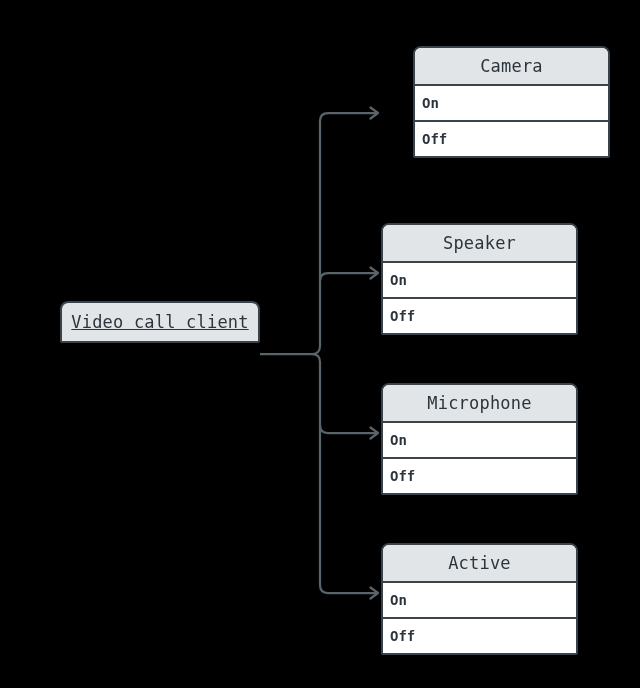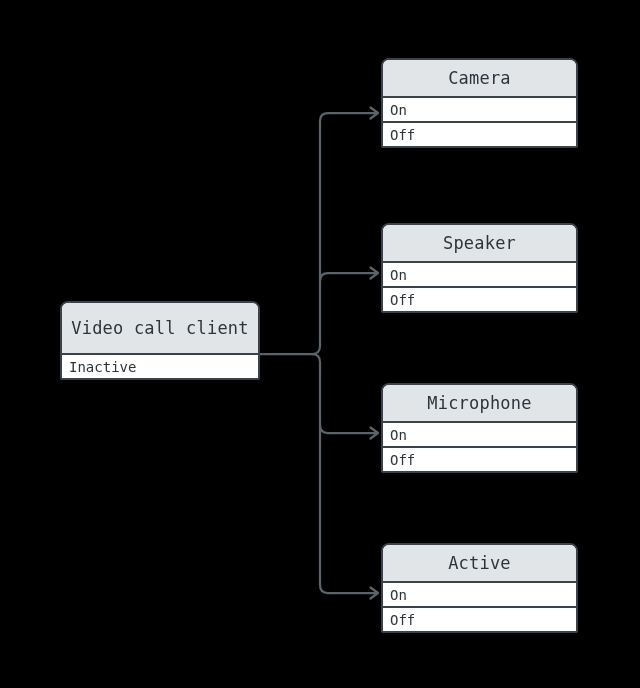--- a/index.html
+++ b/index.html
@@ -33,30 +33,30 @@
   }
   .node-header{
     background:var(--header-fill);
     display:flex;align-items:center;justify-content:center;
     font-size:17px;font-weight:500;
     letter-spacing:0.2px;
   }
   .node-row{
     background:var(--row-fill);
     border-top:2.25px solid var(--node-border);
-    height:25px;
+    height:36px;
     display:flex;align-items:center;
     padding-left:7px;
-    font-size:14px;font-weight:400;
+    font-size:14px;font-weight:700;
   }
   .source-node{left:60px;top:301px;width:200px;}
-  .source-node .node-header{height:50px;}
+  .source-node .node-header{height:38px;text-decoration:underline;}
   .target-node{left:381px;width:197px;}
   .target-node .node-header{height:36px;}
-  .t0{top:58px;}
+  .t0{top:46px;margin-left:32px;}
   .t1{top:223px;}
   .t2{top:383px;}
   .t3{top:543px;}
 </style>
 </head>
 <body>
 
 <div class="stage">
 
   <svg class="wires" viewBox="0 0 640 688" aria-hidden="true">
@@ -72,21 +72,20 @@
     <path class="wire round" d="M 320 425 Q 320 433 328 433 L 375.5 433"></path>
 
     <path class="chev" d="M 370.5 107.5 L 378 113 L 370.5 118.5"></path>
     <path class="chev" d="M 370.5 267.5 L 378 273 L 370.5 278.5"></path>
     <path class="chev" d="M 370.5 427.5 L 378 433 L 370.5 438.5"></path>
     <path class="chev" d="M 370.5 587.5 L 378 593 L 370.5 598.5"></path>
   </svg>
 
   <div class="node source-node">
     <div class="node-header">Video call client</div>
-    <div class="node-row">Inactive</div>
   </div>
 
   <div class="node target-node t0">
     <div class="node-header">Camera</div>
     <div class="node-row">On</div>
     <div class="node-row">Off</div>
   </div>
 
   <div class="node target-node t1">
     <div class="node-header">Speaker</div>

